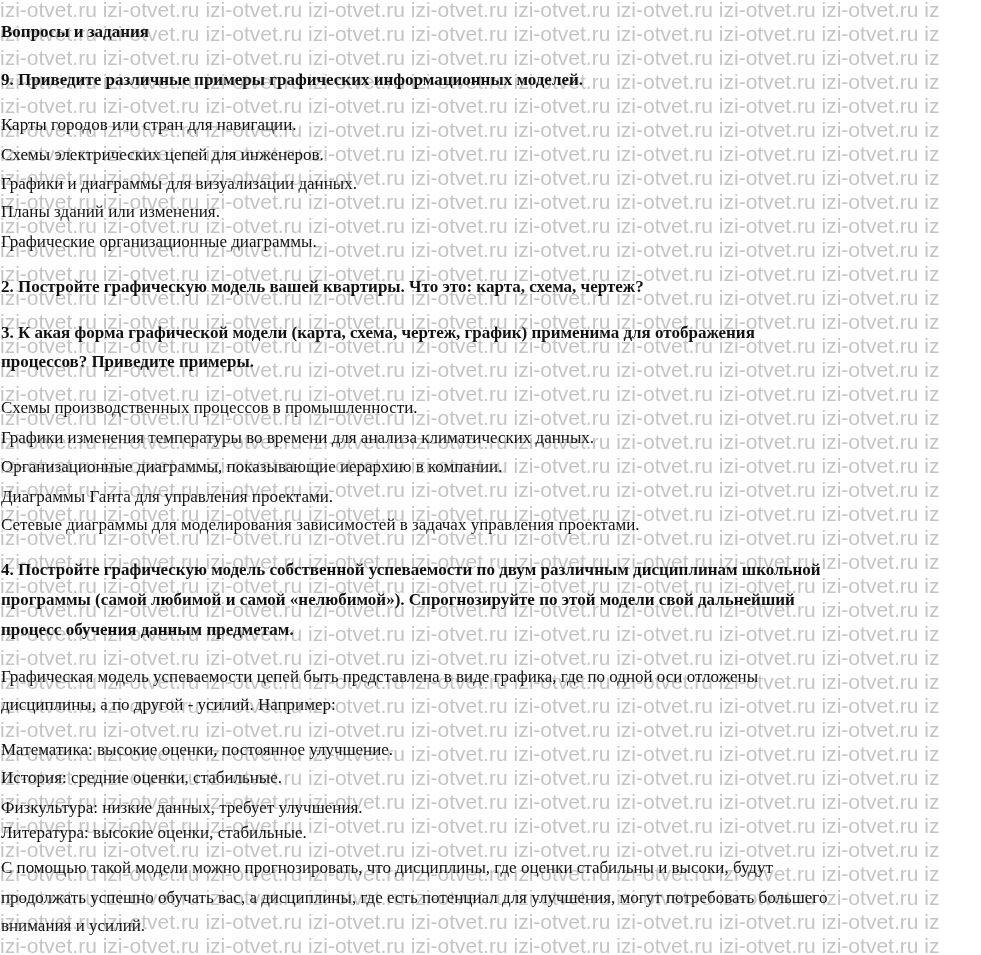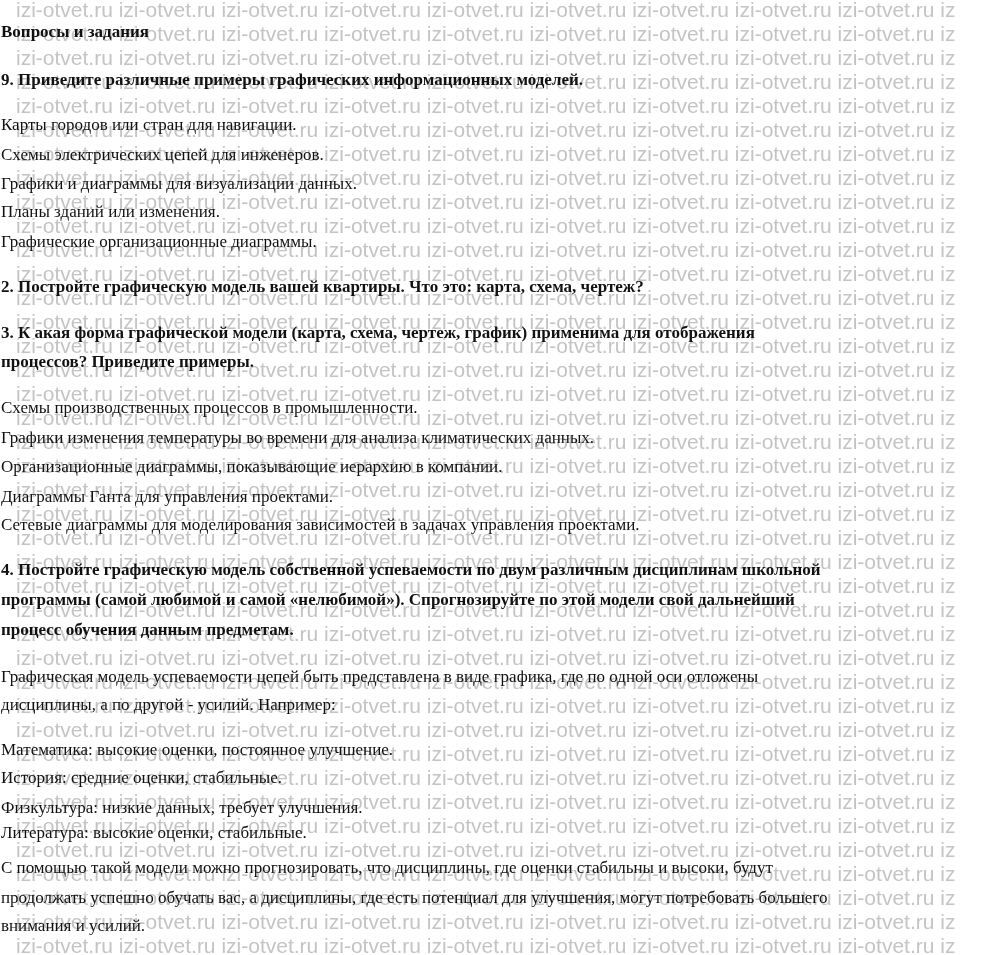--- a/index.html
+++ b/index.html
@@ -1,17 +1,17 @@
 <!DOCTYPE html>
 <html><head>
 <meta charset="utf-8">
 <style>
   html, body { margin: 0; padding: 0; background: #ffffff; }
   body { width: 981px; height: 955px; position: relative; overflow: hidden; }
-  .wm-layer { position: absolute; left: 16px; top: 0; width: 794px; height: 955px; z-index: 1; pointer-events: none; }
+  .wm-layer { position: absolute; left: 0; top: 0; width: 794px; height: 955px; z-index: 1; pointer-events: none; }
   .wm-row {
     position: absolute; left: 0; white-space: nowrap;
     font-family: "Liberation Sans", sans-serif; font-size: 21px; line-height: 24px;
     color: #c4c4c4; letter-spacing: 0px;
   }
   .content { position: absolute; left: 0; top: 0; width: 981px; z-index: 2; }
   .line {
     position: absolute; left: 1px; white-space: nowrap;
     font-family: "Liberation Serif", serif; font-size: 17px; line-height: 20px; color: #111111;
   }

